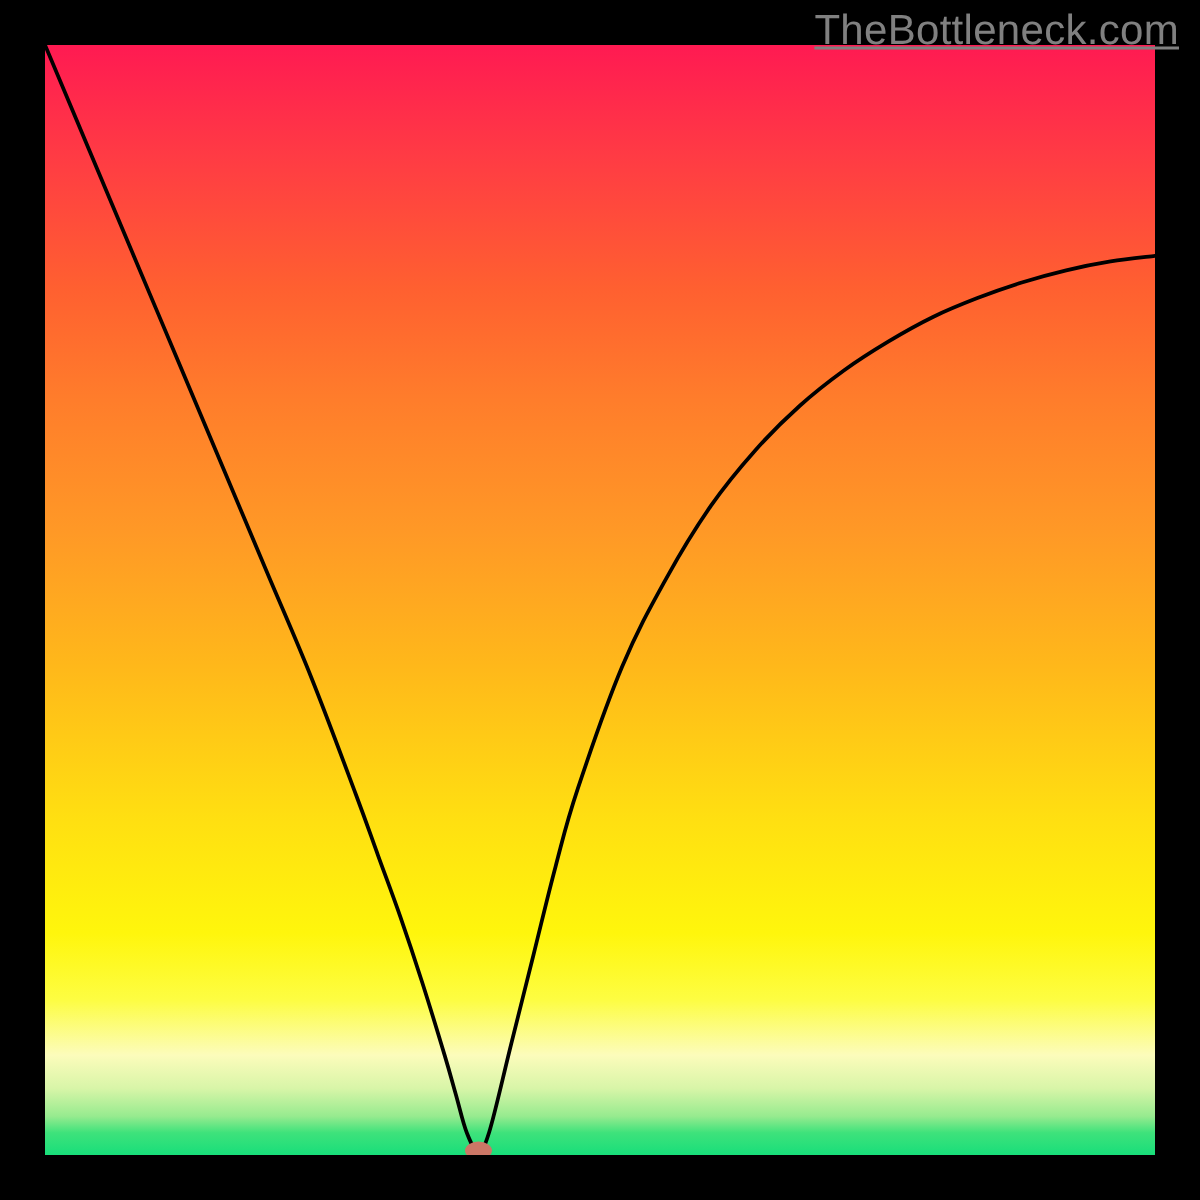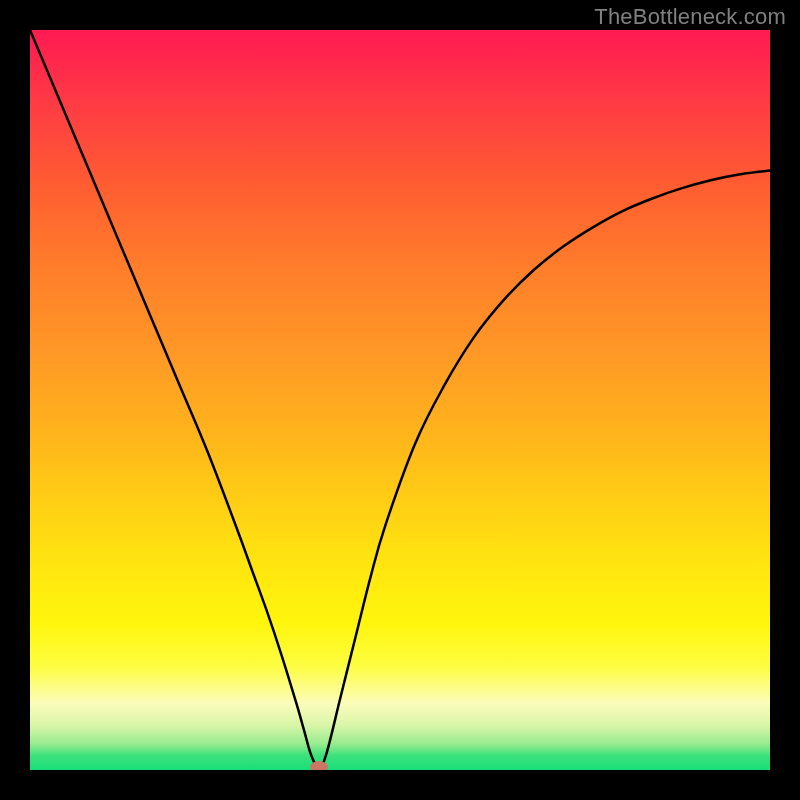--- a/index.html
+++ b/index.html
@@ -15,24 +15,25 @@
     position: relative;
     width: 800px;
     height: 800px;
     background: #000;
   }
   .watermark {
     position: absolute;
     top: 4px;
     right: 14px;
     color: #808080;
-    font-size: 22px;
+    font-size: 28px;
     font-weight: 500;
     letter-spacing: 0.2px;
     z-index: 5;
+    text-decoration: underline;
   }
   .plot-area {
     position: absolute;
     left: 30px;
     top: 30px;
     width: 740px;
     height: 740px;
     overflow: hidden;
   }
   .gradient {

